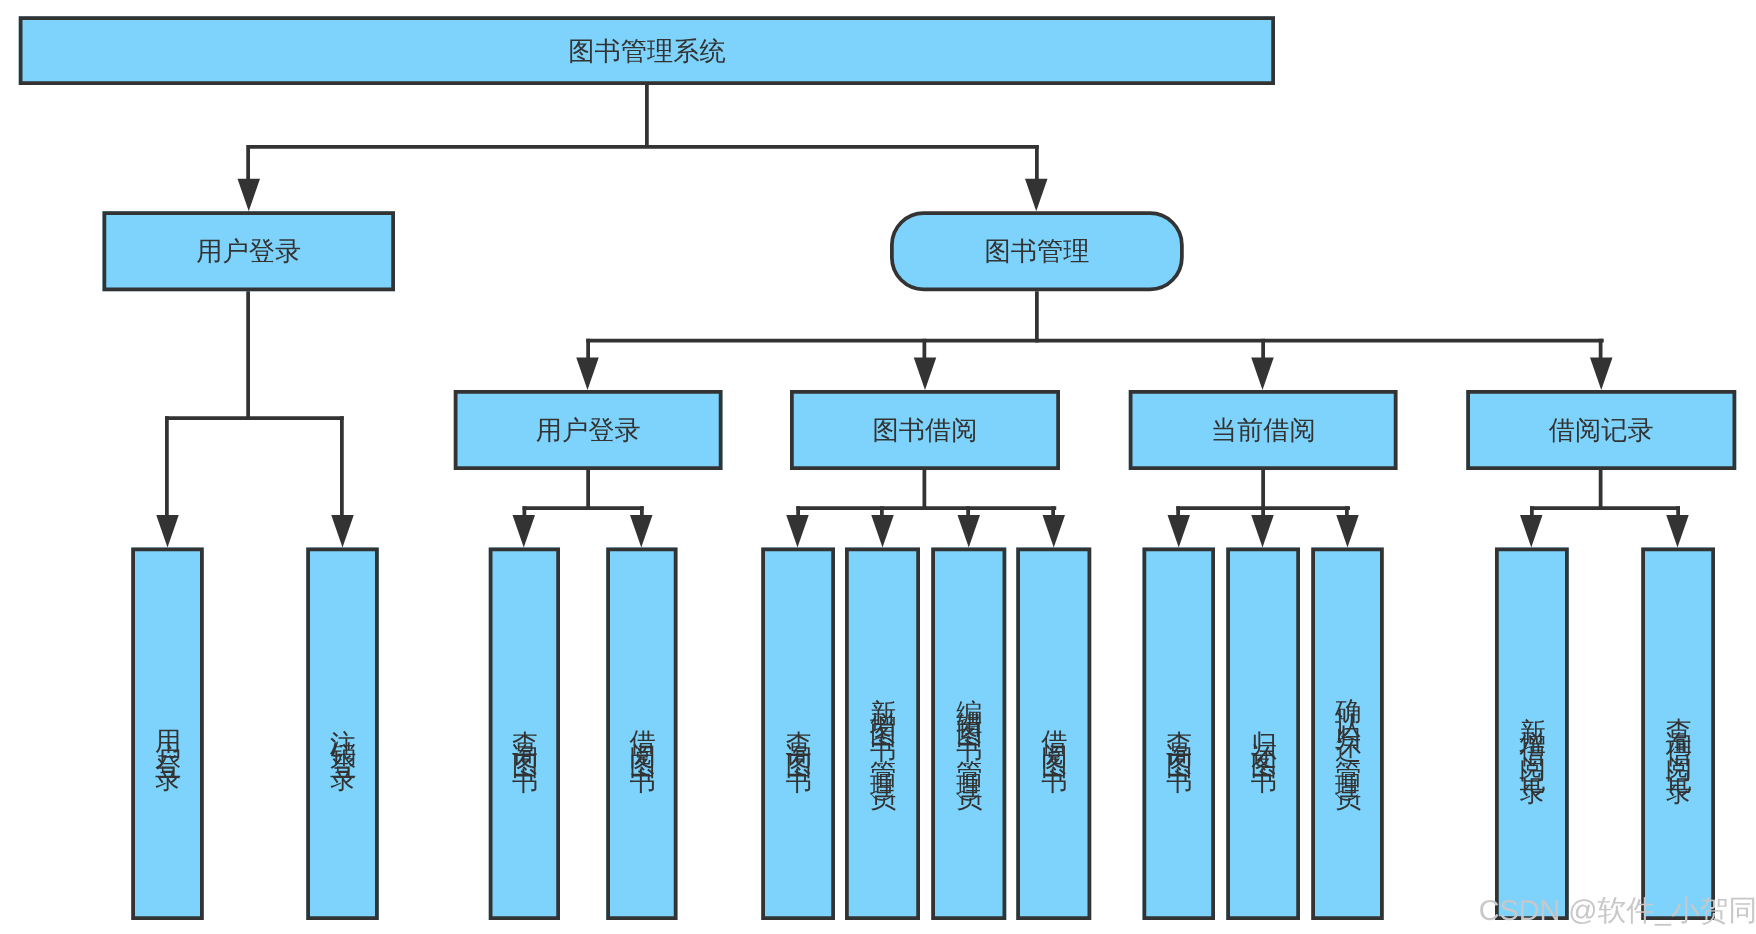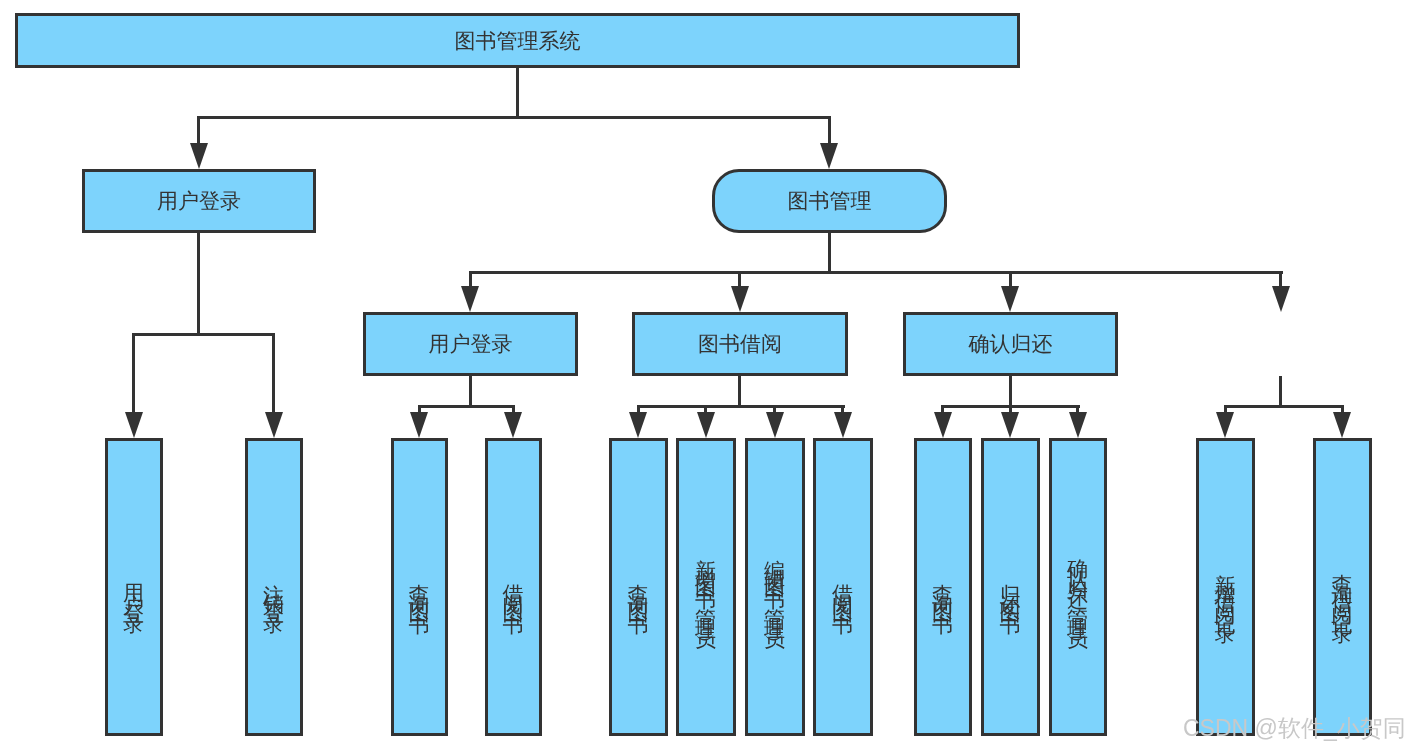--- a/index.html
+++ b/index.html
@@ -45,21 +45,24 @@
     <span>图书管理</span>
   </div>
 
   <div class="node" style="left:363px;top:312px;width:215px;height:64px;">
     <span>用户登录</span>
   </div>
   <div class="node" style="left:632px;top:312px;width:216px;height:64px;align-items:center;">
     <span>图书借阅</span>
   </div>
   <div class="node" style="left:903px;top:312px;width:215px;height:64px;">
-    <span>确认归还</span>
+    <span>当前借阅</span>
+  </div>
+  <div class="node" style="left:1173px;top:312px;width:216px;height:64px;">
+    <span>借阅记录</span>
   </div>
 
   <div class="node leaf" style="left:105px;top:438px;width:58px;height:298px;">
     <span class="vtext">用户登录</span>
   </div>
   <div class="node leaf" style="left:245px;top:438px;width:58px;height:298px;">
     <span class="vtext">注销登录</span>
   </div>
 
   <div class="node leaf" style="left:391px;top:438px;width:57px;height:298px;">

